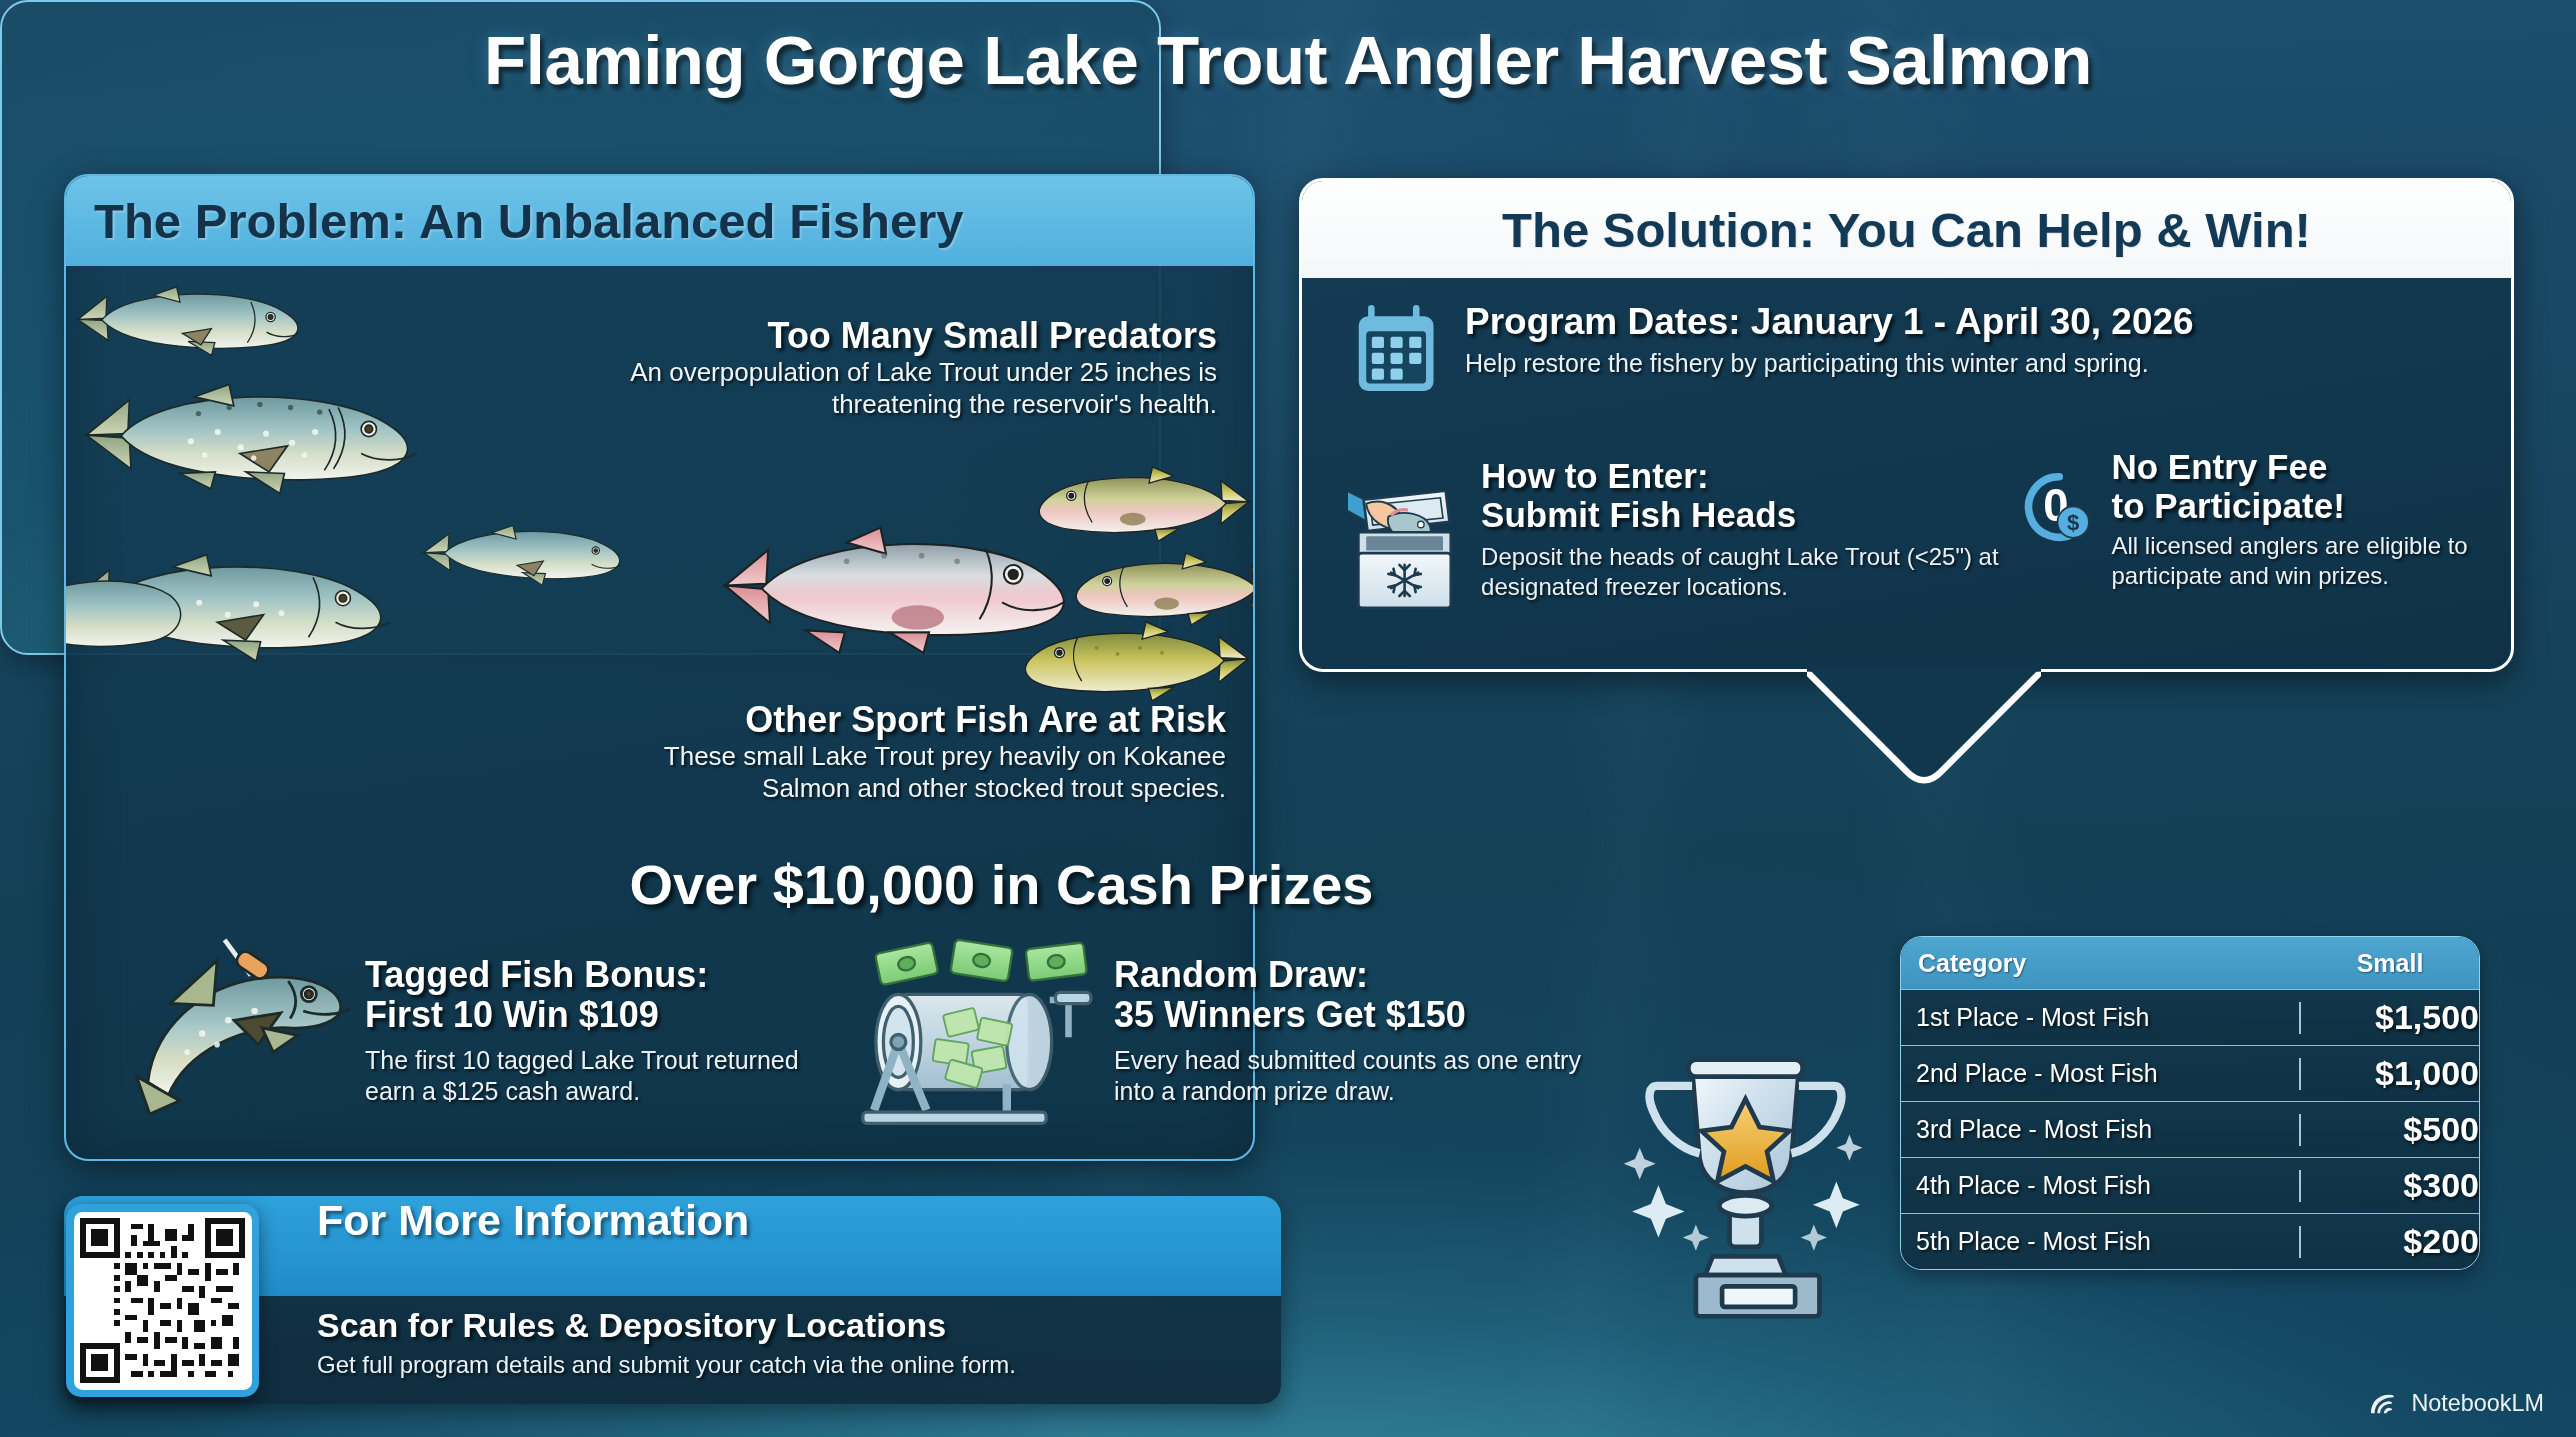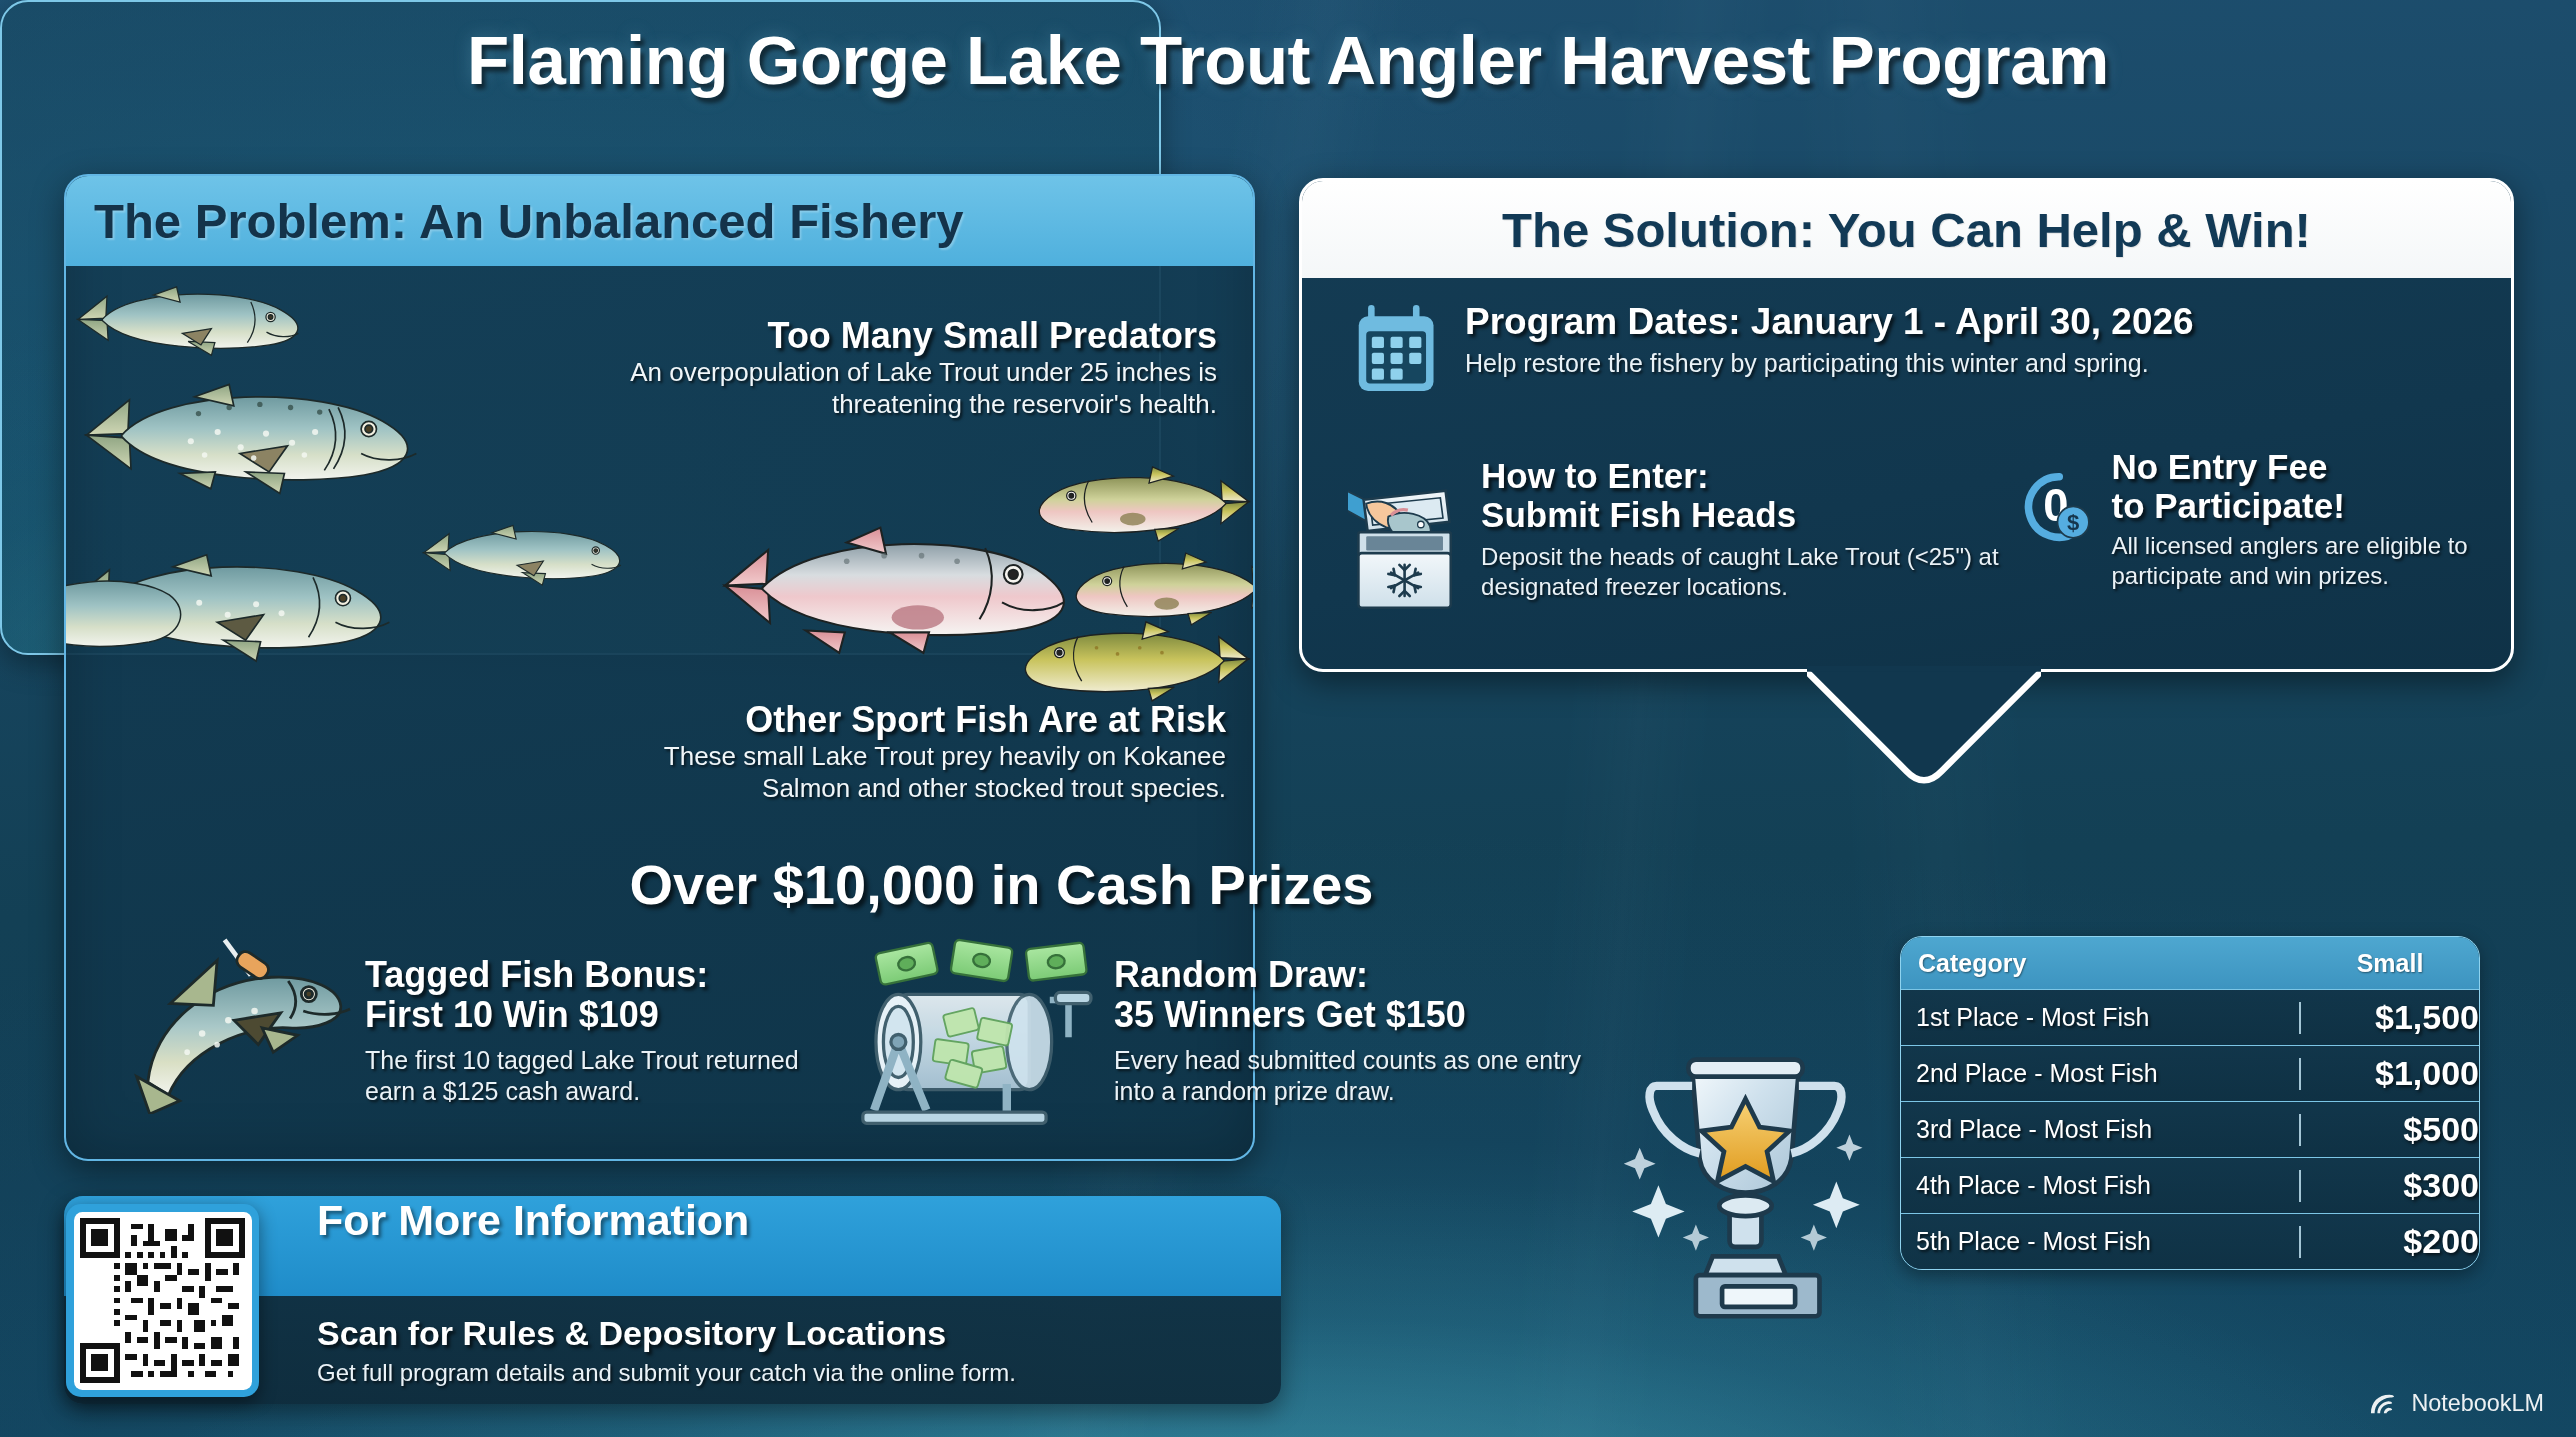--- a/index.html
+++ b/index.html
@@ -140,42 +140,42 @@
   #prize-table .trow .sep { width:1.9px; height:32px; background: rgba(190,225,240,0.85); }
   #prize-table .trow .c2 { width:178px; text-align:right; font-size:34px; font-weight:bold; color:#ffffff; text-shadow:1.9px 1.9px 3.7px rgba(0,0,0,0.7); }
 
   
   #info-panel { position:absolute; left:64px; top:1196px; width:1217px; height:208px; border-radius:19px; overflow:hidden;
                 box-shadow: 0 7.5px 24px rgba(0,0,0,0.40); }
   #info-head { height:100px; background: linear-gradient(180deg,#2fa1db 0%, #1f8cc9 100%);
                display:flex; align-items:flex-start; padding-left:253px; }
   #info-head .htext { font-size:43px; font-weight:bold; color:#ffffff; text-shadow:2.8px 2.8px 3.7px rgba(0,0,0,0.45); }
   #info-body { height:118px; background: linear-gradient(180deg, rgba(16,48,66,0.92) 0%, rgba(14,42,58,0.92) 100%);
-               padding-left:253px; padding-top:18px; }
+               padding-left:253px; padding-top:10px; }
   #info-body .t1 { font-size:34px; font-weight:bold; color:#ffffff; text-shadow:2.8px 2.8px 3.7px rgba(0,0,0,0.7); }
   #info-body .t2 { font-size:24px; color:#eaf2f7; margin-top:5.6px; text-shadow:1.9px 1.9px 2.8px rgba(0,0,0,0.7); }
 
   #qr-wrap { position:absolute; left:66px; top:1204px; width:193px; height:193px; border-radius:15px;
              background:#2fa1db; padding:7.5px; box-shadow:0 5.6px 17px rgba(0,0,0,0.45); z-index:5; }
   #qr-inner { width:100%; height:100%; background:#ffffff; border-radius:8.4px; padding:6.6px; }
 
   
   #watermark { position:absolute; right:32px; bottom:20.6px; display:flex; align-items:center; gap:15px;
                color:#ffffff; font-size:23.4px; opacity:.92; }
 
   svg { display:block; }
 </style>
 </head>
 <body>
 
 <div id="poster">
   <div class="rays"></div>
   <div class="glowbottom"></div>
 
-  <div id="main-title">Flaming Gorge Lake Trout Angler Harvest Program</div>
+  <div id="main-title">Flaming Gorge Lake Trout Angler Harvest Salmon</div>
 
   <div id="problem-panel" class="panel">
     <div id="problem-header">
       <span class="htext">The Problem: An Unbalanced Fishery</span>
     </div>
 
     <svg width="655" height="440" viewBox="0 0 700 470" style="position:absolute;left:-9.4px;top:101px;">
       <defs>
         <linearGradient id="ltBody" x1="0" y1="0" x2="0" y2="1">
           <stop offset="0%" stop-color="#6f9aa0"></stop>

